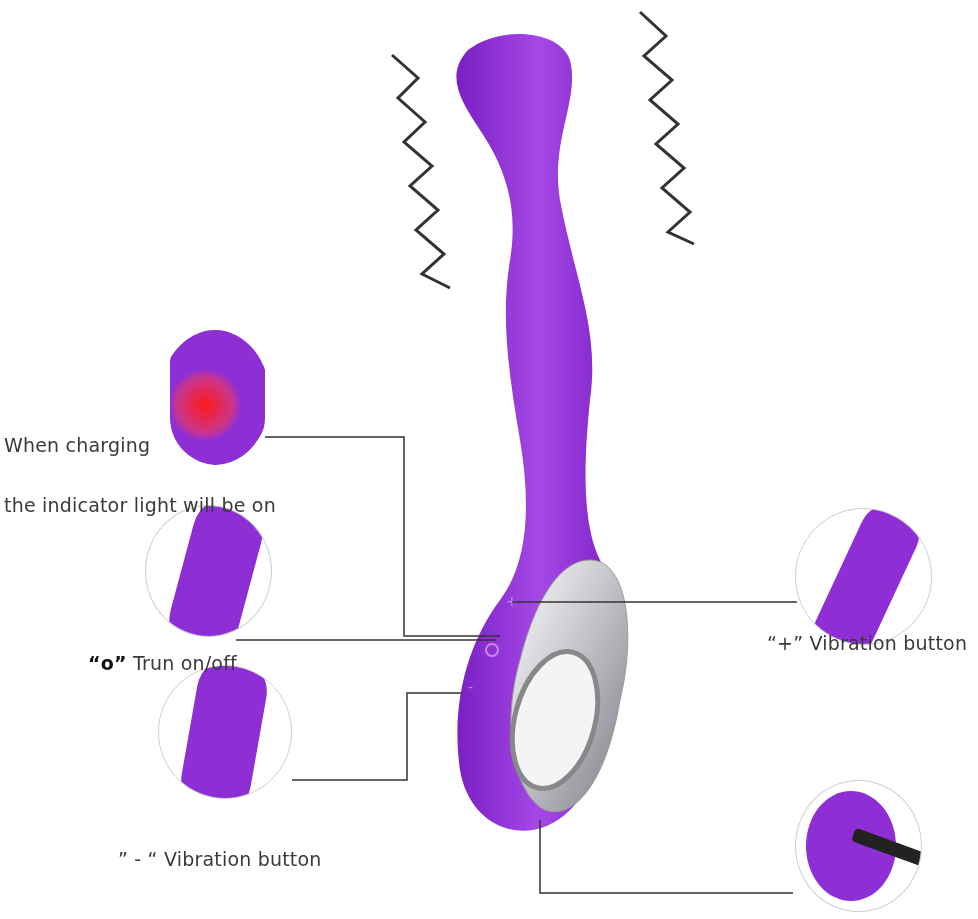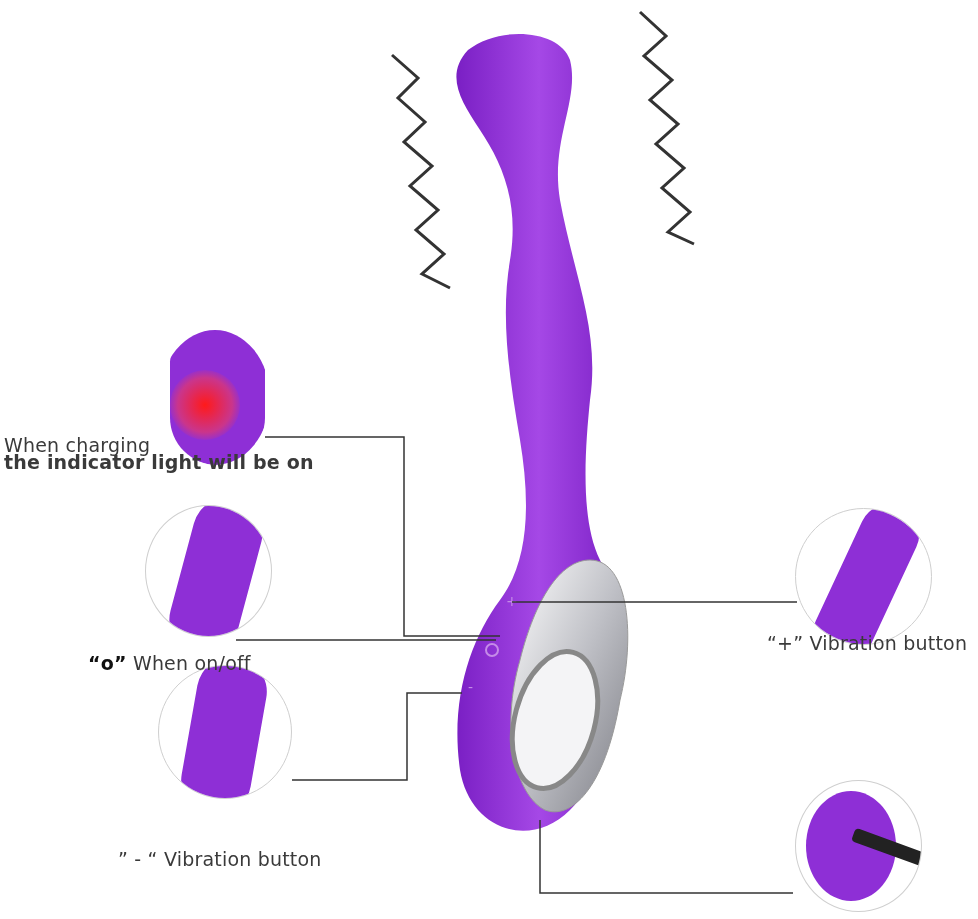--- a/index.html
+++ b/index.html
@@ -67,25 +67,25 @@
 <div class="circle" style="left:795px;top:508px;width:135px;height:135px;">
   <div class="abs" style="left:40px;top:-10px;width:60px;height:170px;border-radius:40px;background:#8e2fd6;transform:rotate(25deg);"></div>
 </div>
 
 <div class="circle" style="left:795px;top:780px;width:125px;height:130px;">
   <div class="abs" style="left:10px;top:10px;width:90px;height:110px;border-radius:50%;background:#8e2fd6;"></div>
   <div class="abs" style="left:55px;top:60px;width:80px;height:14px;background:#222;border-radius:4px;transform:rotate(20deg);"></div>
 </div>
 
 <div class="label" style="left:4px;top:434px;">When charging</div>
-<div class="label" style="left:4px;top:451px;font-weight:bold;">the indicator light will be on</div>
+<div class="label" style="left:4px;top:494px;">the indicator light will be on</div>
 
 <div class="label" style="left:88px;top:652px;">
   <b>“o”</b>
-  <span>When on/off</span>
+  <span>Trun on/off</span>
 </div>
 
 <div class="label" style="left:118px;top:848px;text-align:right;">
   <span>”  -  “</span>
   <span>Vibration button</span>
 </div>
 
 <div class="label" style="left:767px;top:632px;text-align:center;">
   <span>“+”</span>
   <span>Vibration button</span>

